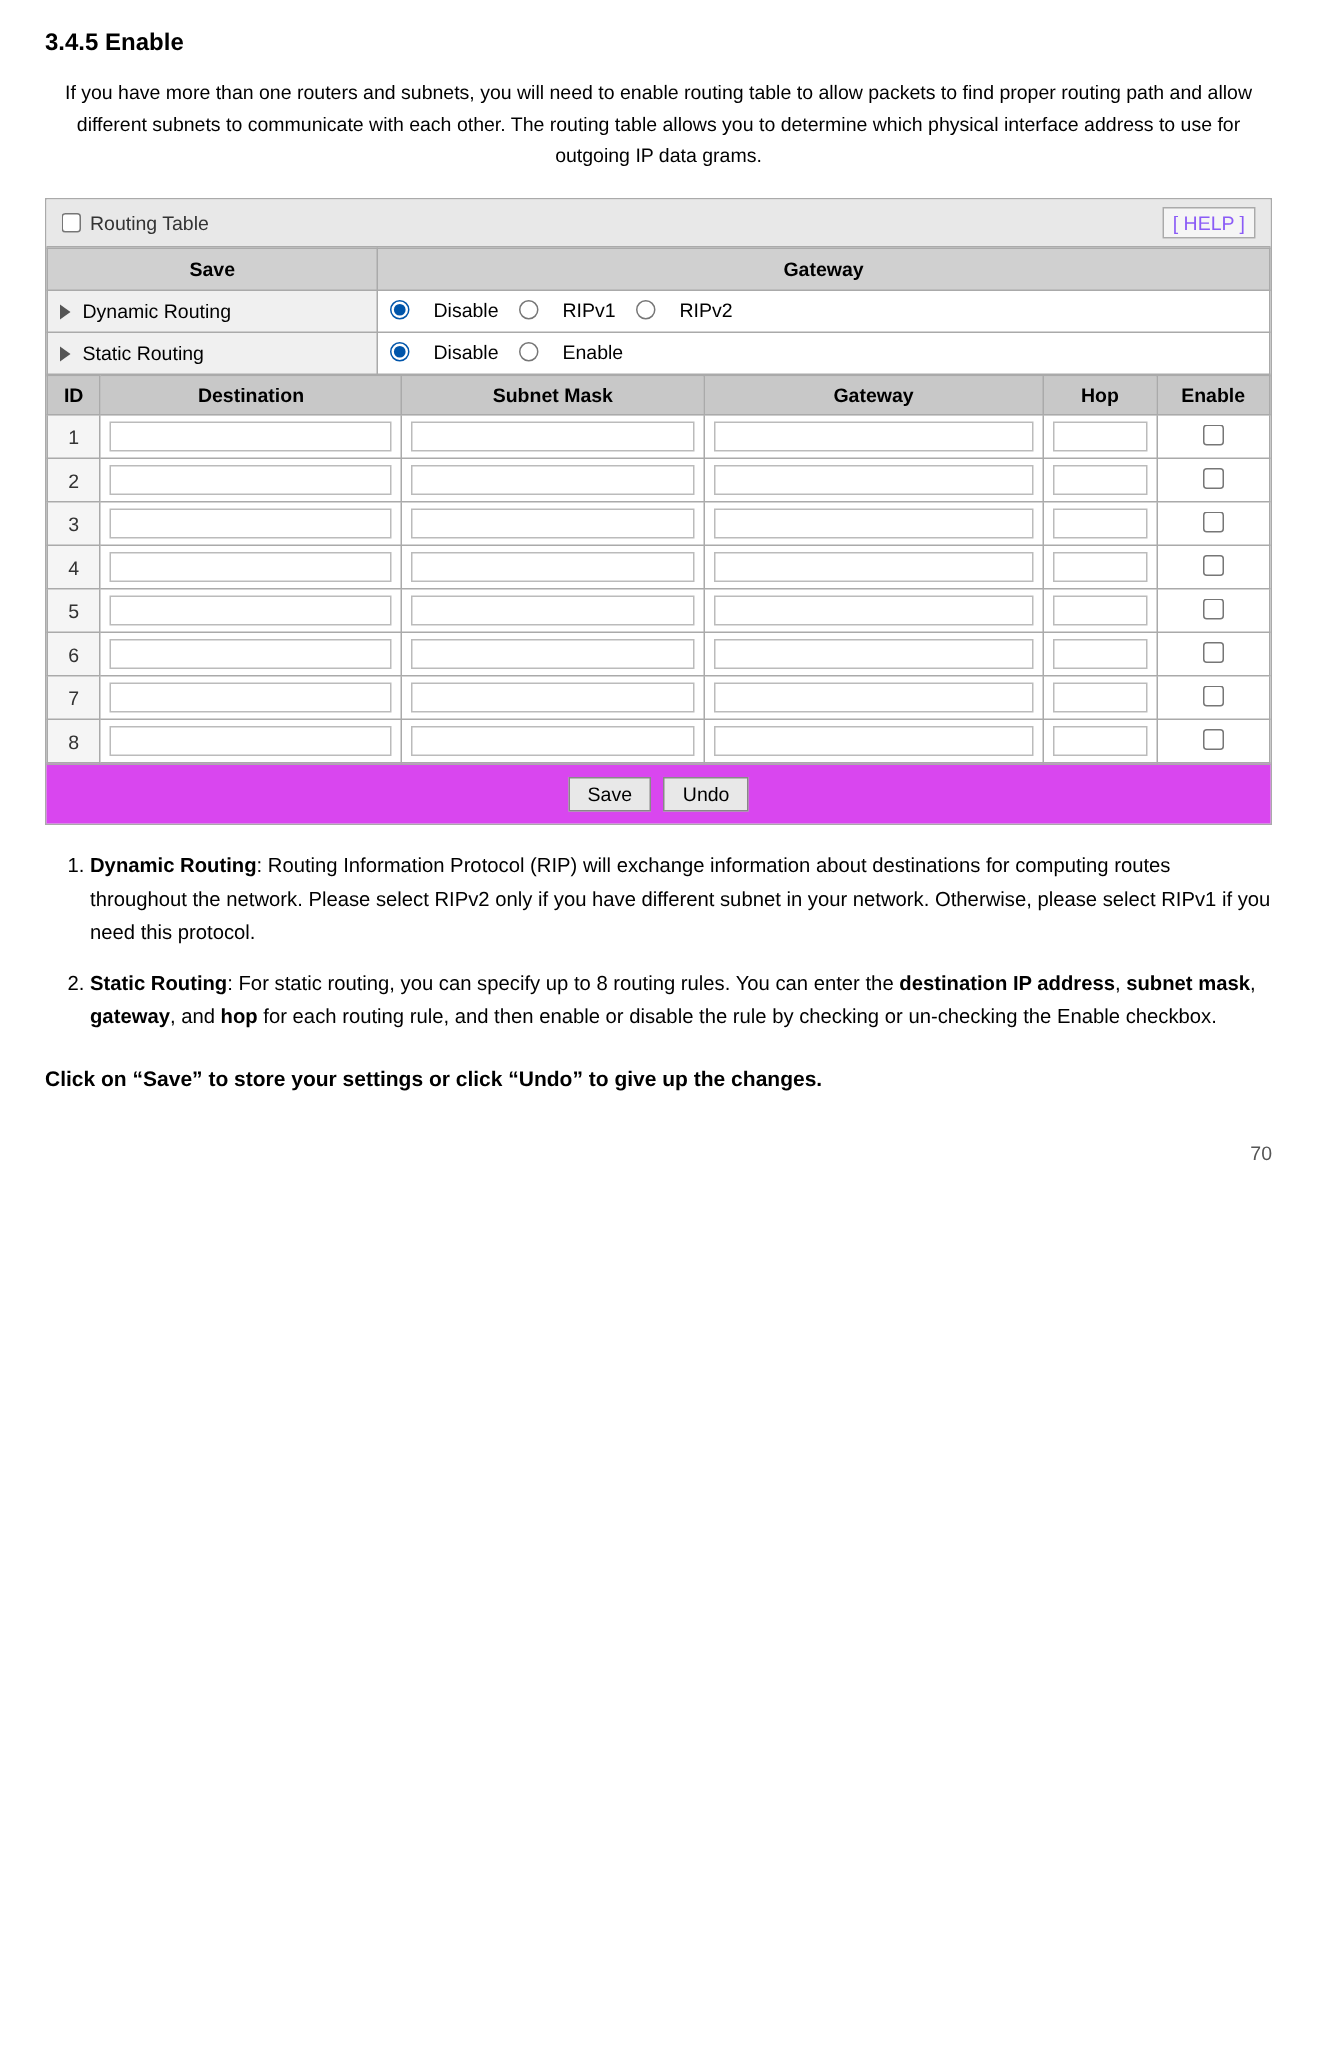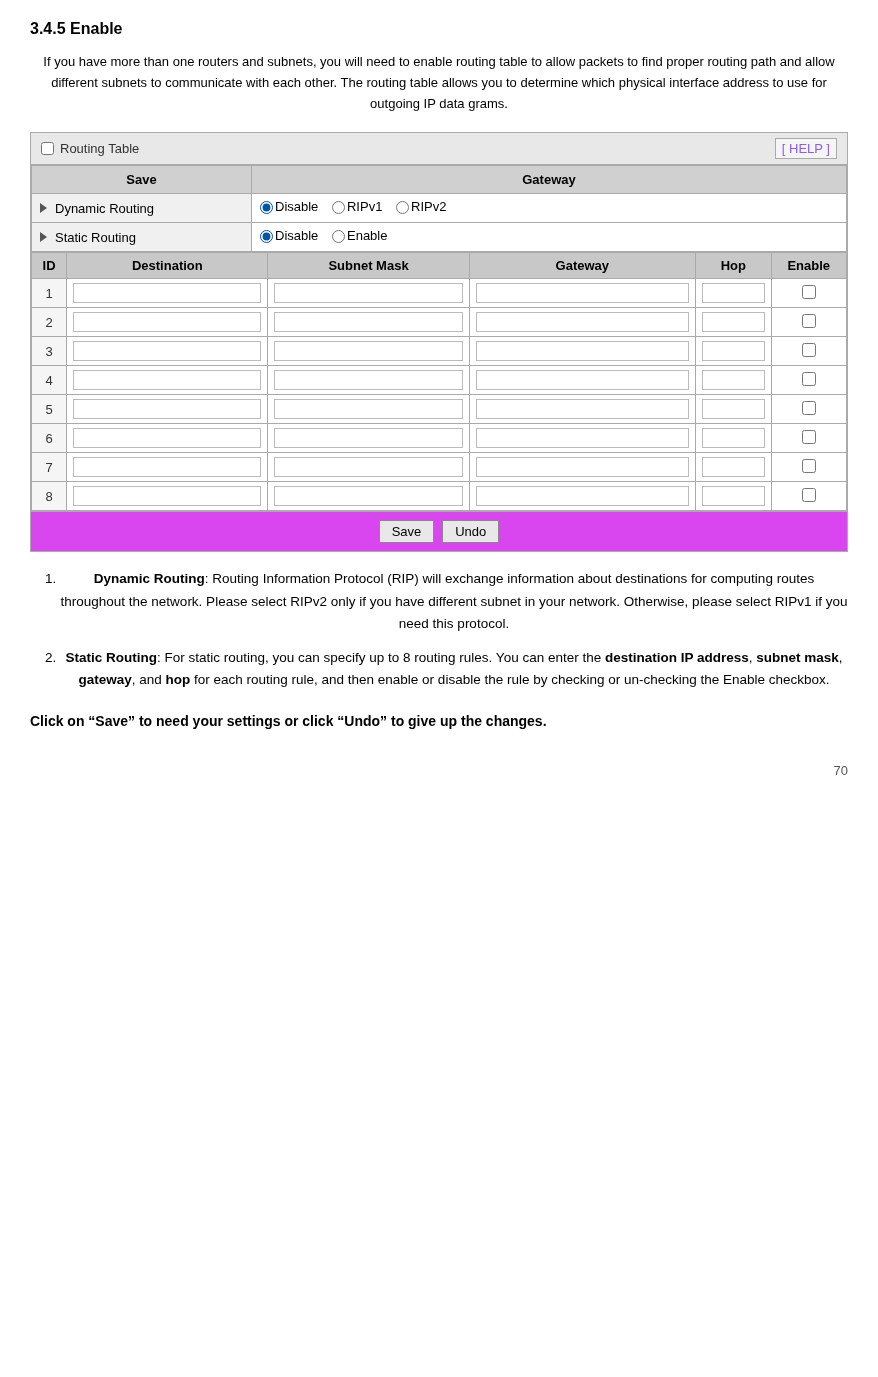--- a/index.html
+++ b/index.html
@@ -83,22 +83,22 @@
       display: inline-block;
       width: 0;
       height: 0;
       border-top: 5px solid transparent;
       border-bottom: 5px solid transparent;
       border-left: 7px solid #555;
       margin-right: 4px;
     }
     .radio-label {
       display: inline-flex;
-      align-items: flex-end;
-      gap: 2px;
+      align-items: center;
+      gap: 16px;
       margin-right: 10px;
       font-size: 13px;
     }
     input[type="radio"] {
       accent-color: #0055aa;
     }
     
     table.static-table {
       width: 100%;
       border-collapse: collapse;
@@ -151,21 +151,20 @@
       margin: 0 2px;
     }
     .notes-section {
       margin-top: 16px;
       font-size: 13.5px;
       line-height: 1.65;
     }
     .notes-section ol {
       margin-left: 30px;
       margin-top: 8px;
-      text-align: center;
     }
     .notes-section ol li {
       margin-bottom: 12px;
     }
     .bold-note {
       margin-top: 18px;
       font-size: 14px;
       font-weight: bold;
     }
     .page-num {
@@ -335,17 +334,17 @@
   <ol>
     <li>
       <strong>Dynamic Routing</strong><span>: Routing Information Protocol (RIP) will exchange information about destinations for computing routes throughout the network. Please select RIPv2 only if you have different subnet in your network. Otherwise, please select RIPv1 if you need this protocol.</span>
     </li>
     <li>
       <strong>Static Routing</strong><span>: For static routing, you can specify up to 8 routing rules. You can enter the </span><strong>destination IP address</strong><span>, </span><strong>subnet mask</strong><span>, </span><strong>gateway</strong><span>, and </span><strong>hop</strong><span> for each routing rule, and then enable or disable the rule by checking or un-checking the Enable checkbox.</span>
     </li>
   </ol>
 
   <p class="bold-note">
-    Click on “Save” to need your settings or click “Undo” to give up the changes.
+    Click on “Save” to store your settings or click “Undo” to give up the changes.
   </p>
 </div>
 
 <div class="page-num">70</div>
 
 </body></html>

